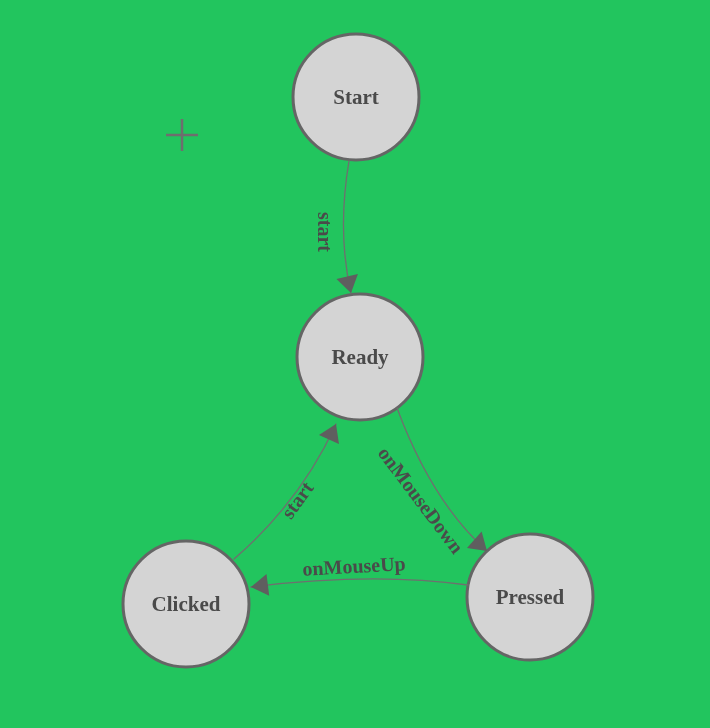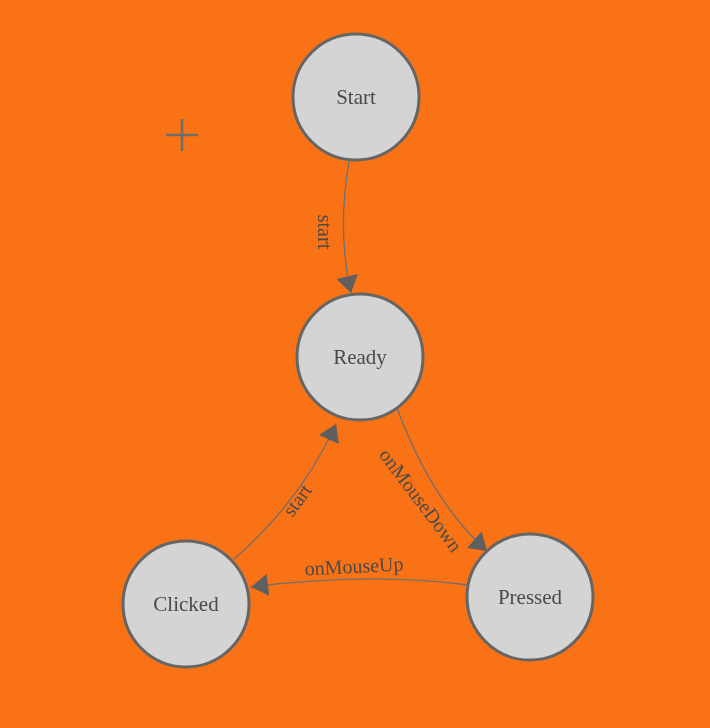--- a/index.html
+++ b/index.html
@@ -4,22 +4,23 @@
 <style>
   html, body {
     margin: 0;
     padding: 0;
     background: #ffffff;
   }
   #page {
     position: relative;
     width: 710px;
     height: 728px;
-    background: #f97316;
+    background: #22c55e;
     overflow: hidden;
+    font-weight: bold;
   }
   svg {
     display: block;
   }
   svg text {
     font-family: "Liberation Serif", "DejaVu Serif", serif;
     user-select: none;
   }
   .node-label {
     font-size: 21px;

